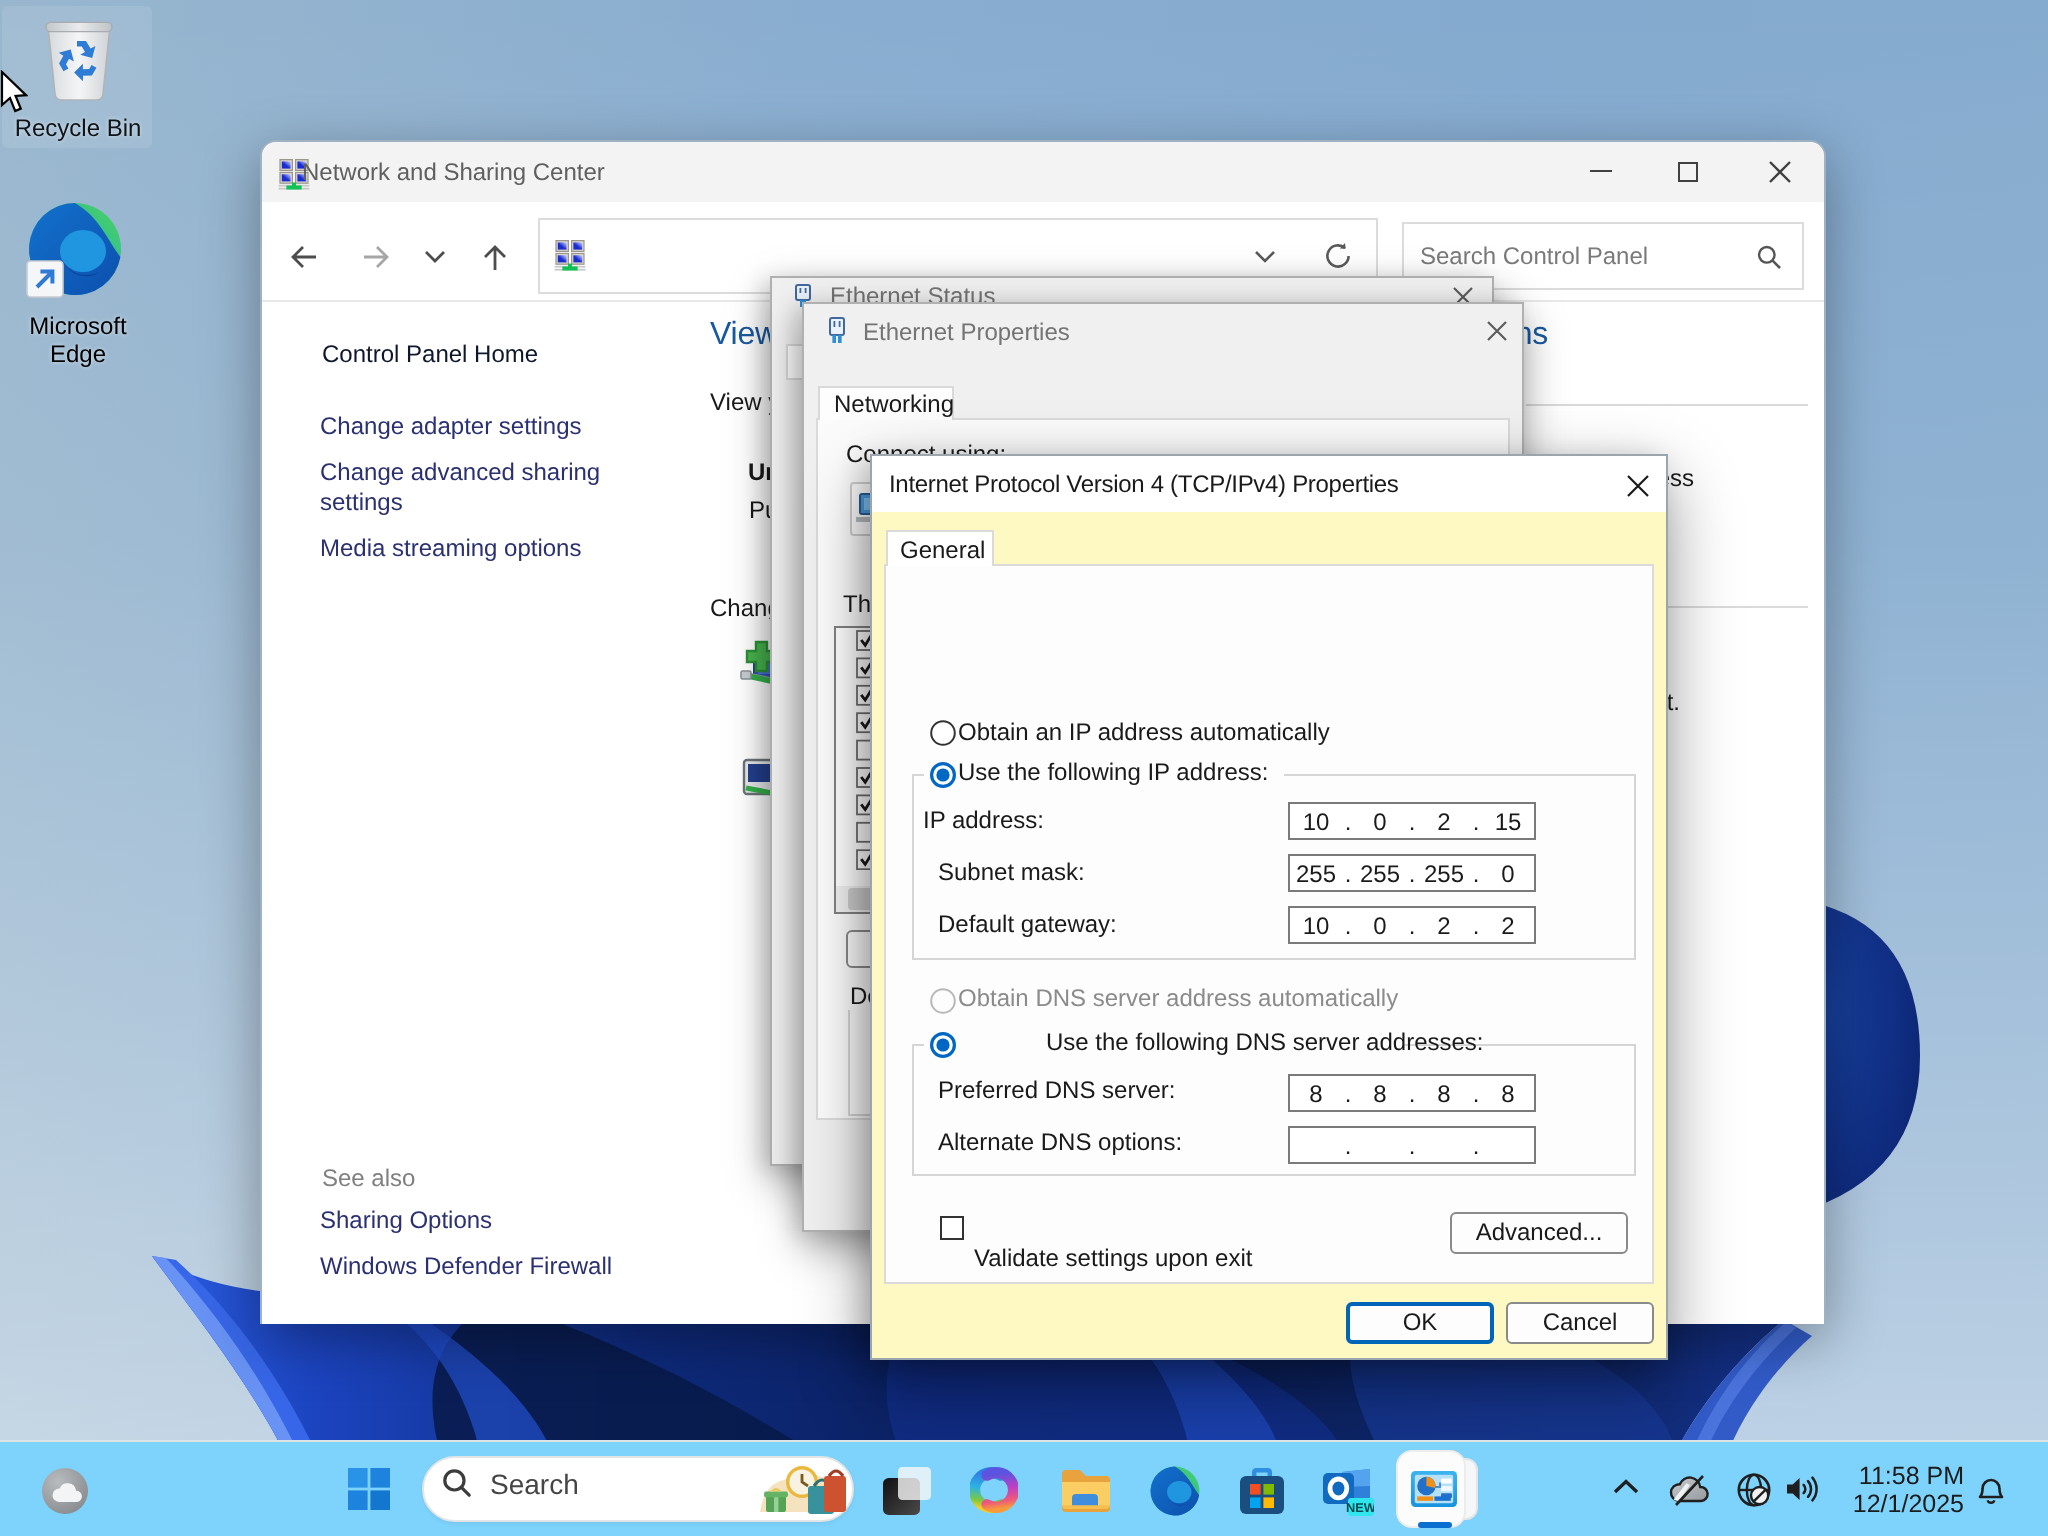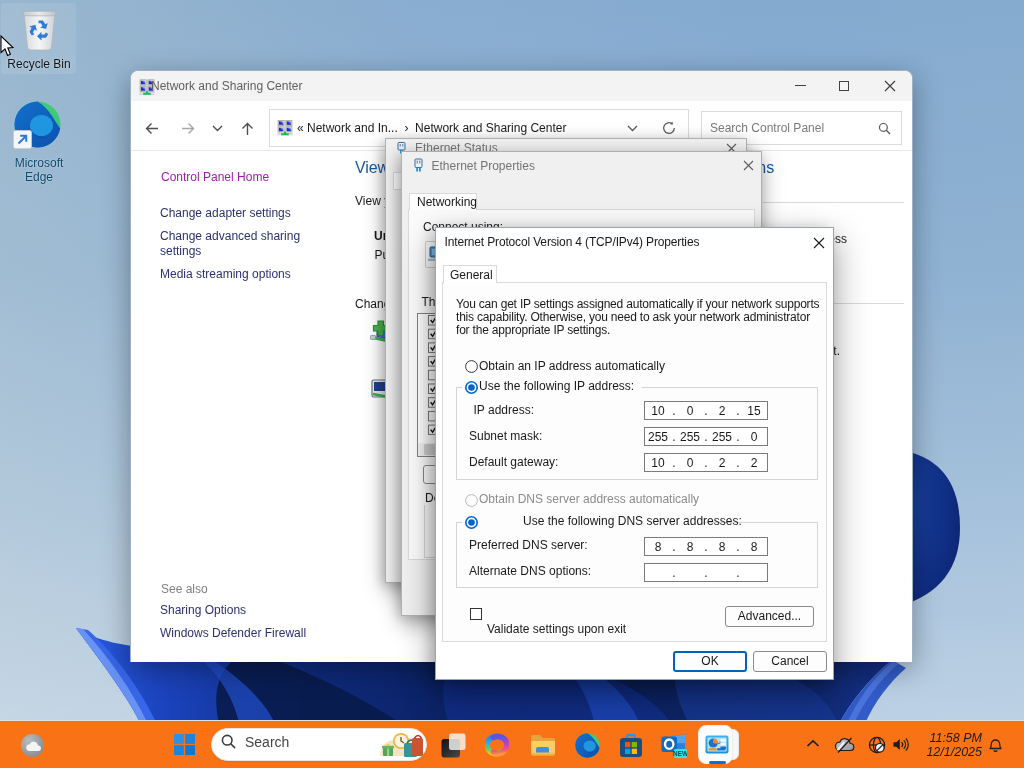--- a/index.html
+++ b/index.html
@@ -119,21 +119,21 @@
   <circle cx="23.5" cy="23.5" r="23" fill="url(#dedg1)"></circle>
   <path d="M23.5 0.5 A23 23 0 1 0 46.2 27.5 C39.5 18.5 35.5 7.5 23.5 0.5 Z" fill="url(#dedg2)"></path>
   <ellipse cx="27.5" cy="24.5" rx="11.5" ry="10.5" fill="#2196e0"></ellipse>
   <path d="M17.5 29.5 a12.5 12.5 0 0 0 18.5 5.5 c-8 3.5 -15.5 0.5 -18.5 -5.5 z" fill="#0d4298"></path>
   <path d="M16.2 24.5 a11.5 11.5 0 0 1 11 -10.4 a11.5 11.5 0 0 0 -11 10.4 z" fill="#5cc8f0" opacity="0.7"></path>
 </svg>
 <svg class="abs" style="left:13px;top:130px" width="19" height="19" viewBox="0 0 19 19">
   <rect x="0.5" y="0.5" width="18" height="18" rx="2" fill="#f4f6f8" stroke="#c8ccd0" stroke-width="0.8"></rect>
   <path d="M5.5 13.5 L12.5 6.5 M7.2 5.8 L13.2 5.8 L13.2 11.8" fill="none" stroke="#2f7bd4" stroke-width="2"></path>
 </svg>
-<div class="abs" style="left:0px;top:156px;width:78px;text-align:center;font-size:12px;color:#0c4a6e;line-height:14px;text-shadow:0 0 2px rgba(255,255,255,0.6);">Microsoft<br>Edge</div>
+<div class="abs" style="left:0px;top:156px;width:78px;text-align:center;font-size:12px;color:#000000;line-height:14px;text-shadow:0 0 2px rgba(255,255,255,0.6);">Microsoft<br>Edge</div>
 
 <div class="abs" id="mainwin" style="left:130px;top:70px;width:783px;height:592px;background:#ffffff;border-radius:8px 8px 0 0;box-shadow:0 8px 28px rgba(0,0,0,0.35);border:1px solid #9fb2c4;border-bottom:none;">
 
   <div class="abs" style="left:0;top:0;width:781px;height:30px;background:#f3f3f3;border-radius:8px 8px 0 0;"></div>
   <svg class="abs" style="left:8px;top:8px" width="16" height="16" viewBox="0 0 16 16">
     <defs>
         <linearGradient id="scrg" x1="0" y1="1" x2="1" y2="0">
       <stop offset="0.45" stop-color="#1a2bd0"></stop>
           <stop offset="1" stop-color="#cdd8ff"></stop>
     </linearGradient>
@@ -170,37 +170,36 @@
     <path d="M1 1 L5.5 5.5 L10 1" fill="none" stroke="#4d4d4d" stroke-width="1.4"></path>
   </svg>
   <svg class="abs" style="left:110px;top:51px" width="13" height="14" viewBox="0 0 13 14">
     <path d="M6.5 13 L6.5 1.5 M1.5 6.5 L6.5 1.5 L11.5 6.5" fill="none" stroke="#4d4d4d" stroke-width="1.4"></path>
   </svg>
 
   <div class="abs" style="left:138px;top:38px;width:420px;height:38px;background:#ffffff;border:1px solid #dcdcdc;"></div>
   <svg class="abs" style="left:146px;top:48px" width="16" height="17" viewBox="0 0 16 16">
       <use href="#neticon"></use>
     </svg>
-  <div class="abs" style="left:166px;top:50px;font-size:12px;color:#1a1a1a;">« Network and In...&nbsp;&nbsp;›&nbsp;&nbsp;Network and Sharing Center</div>
   <svg class="abs" style="left:496px;top:54px" width="11" height="7" viewBox="0 0 11 7">
     <path d="M1 1 L5.5 5.5 L10 1" fill="none" stroke="#5a5a5a" stroke-width="1.3"></path>
   </svg>
   <svg class="abs" style="left:531px;top:50px" width="14" height="14" viewBox="0 0 14 14">
     <path d="M12.3 7 a5.3 5.3 0 1 1 -1.8 -4" fill="none" stroke="#5a5a5a" stroke-width="1.3"></path>
     <path d="M10.5 0.5 L10.8 3.4 L7.9 3.2 Z" fill="#5a5a5a"></path>
   </svg>
 
   <div class="abs" style="left:570px;top:40px;width:201px;height:34px;background:#ffffff;border:1px solid #dcdcdc;"></div>
   <div class="abs" style="left:579px;top:50px;font-size:12px;color:#7a7a7a;">Search Control Panel</div>
   <svg class="abs" style="left:747px;top:51px" width="13" height="13" viewBox="0 0 13 13">
     <circle cx="5.4" cy="5.4" r="3.9" fill="none" stroke="#555" stroke-width="1.2"></circle>
     <line x1="8.3" y1="8.3" x2="12" y2="12" stroke="#555" stroke-width="1.3"></line>
   </svg>
 
-  <div class="abs" style="left:30px;top:99px;font-size:12px;color:#a21caf;text-align:center;">Control Panel Home</div>
+  <div class="abs" style="left:30px;top:99px;font-size:12px;color:#0f172a;text-align:center;">Control Panel Home</div>
   <div class="abs" style="left:29px;top:135px;font-size:12px;color:#2b3170;">Change adapter settings</div>
   <div class="abs" style="left:29px;top:158px;width:160px;font-size:12px;line-height:15px;color:#2b3170;">Change advanced sharing settings</div>
   <div class="abs" style="left:29px;top:196px;font-size:12px;color:#2b3170;">Media streaming options</div>
   <div class="abs" style="left:30px;top:510.5px;font-size:12px;color:#808080;">See also</div>
   <div class="abs" style="left:29px;top:532px;font-size:12px;color:#2b3170;">Sharing Options</div>
   <div class="abs" style="left:29px;top:555px;font-size:12px;color:#2b3170;">Windows Defender Firewall</div>
 
   <div class="abs" style="left:224px;top:87.5px;font-size:16px;letter-spacing:-0.1px;color:#1959a0;white-space:nowrap;">View your basic network information and set up connections</div>
   <div class="abs" style="left:224px;top:122.5px;font-size:12px;color:#1a1a1a;">View your active networks</div>
   <div class="abs" style="left:632px;top:131px;width:141px;border-top:1px solid #dadada;"></div>
@@ -292,45 +291,44 @@
         <path d="M2.6 87.2 l2 2.6 l3.2 -5.2"></path>
       <path d="M2.6 114.6 l2 2.6 l3.2 -5.2"></path>
     </g>
   </svg>
 
   <div class="abs" style="left:20.5px;top:313.5px;width:28px;height:19px;background:#fdfdfd;border:1px solid #8a8a8a;border-radius:3px;"></div>
   <div class="abs" style="left:21.5px;top:346.5px;width:316px;height:60px;border:1px solid #d5d5d5;background:#fbfbfb;"></div>
   <div class="abs" style="left:21px;top:339.5px;font-size:12px;color:#1a1a1a;background:#fbfbfb;padding:0 2px;">De</div>
 </div>
 
-<div class="abs" id="dlg-ipv4" style="left:434.5px;top:227px;width:399px;height:453px;background:#ffffff;border:1px solid #9aa5ae;box-shadow:0 12px 32px rgba(0,0,0,0.4), -5px 2px 12px rgba(0,0,0,0.15);">
+<div class="abs" id="dlg-ipv4" style="left:434.5px;top:227px;width:399px;height:453px;background:#fef9c3;border:1px solid #9aa5ae;box-shadow:0 12px 32px rgba(0,0,0,0.4), -5px 2px 12px rgba(0,0,0,0.15);">
   <div class="abs" style="left:0;top:0;width:397px;height:28px;background:#ffffff;"></div>
   <div class="abs" style="left:9px;top:7px;font-size:12px;letter-spacing:-0.15px;color:#1a1a1a;">Internet Protocol Version 4 (TCP/IPv4) Properties</div>
   <svg class="abs" style="left:377.5px;top:9px" width="12" height="12" viewBox="0 0 12 12">
     <path d="M1 1 L11 11 M11 1 L1 11" stroke="#1a1a1a" stroke-width="1.1"></path>
   </svg>
 
   <div class="abs" style="left:6.5px;top:54px;width:385px;height:360px;background:#fdfdfd;border:1px solid #dadada;"></div>
   <div class="abs" style="left:7px;top:37px;width:54px;height:18px;background:#ffffff;border:1px solid #dadada;border-bottom:none;"></div>
   <div class="abs" style="left:14.5px;top:40px;font-size:12px;color:#1a1a1a;">General</div>
-  <div class="abs" style="left:20.5px;top:70px;width:366px;font-size:12px;letter-spacing:-0.2px;line-height:13px;color:#1a1a1a;" id="para">You can get IP settings assigned automatically if your network supports this capability. Otherwise, you need to ask your network administrator for the appropriate IP settings.</div>
 
   <svg class="abs" style="left:29px;top:132px" width="13" height="13" viewBox="0 0 13 13">
     <circle cx="6.5" cy="6.5" r="5.9" fill="#ffffff" stroke="#333333" stroke-width="1"></circle>
   </svg>
   <div class="abs" style="left:43.5px;top:130.5px;font-size:12px;color:#1a1a1a;">Obtain an IP address automatically</div>
 
   <div class="abs" style="left:20.5px;top:159px;width:362px;height:93px;border:1px solid #d5d5d5;"></div>
   <div class="abs" style="left:26px;top:152.5px;width:180px;height:14px;background:#fdfdfd;"></div>
   <svg class="abs" style="left:29px;top:152.5px" width="13" height="13" viewBox="0 0 13 13">
     <circle cx="6.5" cy="6.5" r="5.7" fill="#ffffff" stroke="#0067c5" stroke-width="1.6"></circle>
     <circle cx="6.5" cy="6.5" r="3.3" fill="#0067c5"></circle>
   </svg>
   <div class="abs" style="left:43.5px;top:151px;font-size:12px;color:#1a1a1a;">Use the following IP address:</div>
-  <div class="abs" style="left:38px;top:175px;font-size:12px;color:#1a1a1a;">IP address:</div>
+  <div class="abs" style="left:26px;top:175px;font-size:12px;color:#1a1a1a;">IP address:</div>
   <div class="abs ipfield" style="left:208.5px;top:173px;">
       <span>10</span>
       <i>.</i>
       <span>0</span>
       <i>.</i>
       <span>2</span>
       <i>.</i>
       <span>15</span>
     </div>
   <div class="abs" style="left:33.5px;top:201px;font-size:12px;color:#1a1a1a;">Subnet mask:</div>
@@ -387,21 +385,21 @@
     </div>
 
   <div class="abs" style="left:34.5px;top:380px;width:12px;height:12px;background:#ffffff;border:1px solid #333333;"></div>
   <div class="abs" style="left:51.5px;top:394px;font-size:12px;color:#1a1a1a;">Validate settings upon exit</div>
   <div class="abs btn" style="left:289.5px;top:378px;width:89px;height:21px;">Advanced...</div>
 
   <div class="abs btn" style="left:237.5px;top:423px;width:74px;height:21px;border:2px solid #0065b8;line-height:17px;">OK</div>
   <div class="abs btn" style="left:317.5px;top:423px;width:74px;height:21px;">Cancel</div>
 </div>
 
-<div class="abs" id="taskbar" style="left:0;top:720px;width:1024px;height:48px;background:#f97316;border-top:1px solid #dfe2e5;">
+<div class="abs" id="taskbar" style="left:0;top:720px;width:1024px;height:48px;background:#7dd3fc;border-top:1px solid #dfe2e5;">
 
   <svg class="abs" style="left:21px;top:13px" width="23" height="23" viewBox="0 0 23 23">
     <defs>
         <radialGradient id="wthr" cx="0.35" cy="0.3" r="0.9">
       <stop offset="0" stop-color="#b9bcbe"></stop>
           <stop offset="1" stop-color="#808487"></stop>
     </radialGradient>
       </defs>
     <circle cx="11.5" cy="11.5" r="11.5" fill="url(#wthr)"></circle>
     <path d="M8.5 17 a3.4 3.4 0 0 1 0.3-6.8 a4.3 4.3 0 0 1 8.2 1.2 a2.8 2.8 0 0 1 0.3 5.6 z" fill="#f2f4f6"></path>
@@ -542,21 +540,21 @@
     <line x1="1.6" y1="9" x2="16.4" y2="9" stroke="#1f1f1f" stroke-width="1.2"></line>
     <circle cx="11.8" cy="11.8" r="4.3" fill="#eff1f2" stroke="#1f1f1f" stroke-width="1.2"></circle>
     <line x1="8.9" y1="14.7" x2="14.7" y2="8.9" stroke="#1f1f1f" stroke-width="1.2"></line>
   </svg>
 
   <svg class="abs" style="left:892px;top:16px" width="19" height="15" viewBox="0 0 19 15">
     <path d="M1.5 5.2 l2.8 0 l3.5-3.2 l0 11 l-3.5-3.2 l-2.8 0 z" fill="#1f1f1f"></path>
     <path d="M9.8 5.4 a3 3 0 0 1 0 4.2 M12 3.6 a5.8 5.8 0 0 1 0 7.8 M14.2 1.8 a8.8 8.8 0 0 1 0 11.4" fill="none" stroke="#1f1f1f" stroke-width="1.25" stroke-linecap="round"></path>
   </svg>
 
-  <div class="abs" style="left:900px;top:6px;width:82px;height:38px;font-size:12.5px;color:#1b1b1b;text-align:right;line-height:14px;padding-top:4px;font-style:italic;">11:58 PM<br>12/1/2025</div>
+  <div class="abs" style="left:900px;top:6px;width:82px;height:38px;font-size:12.5px;color:#1b1b1b;text-align:right;line-height:14px;padding-top:4px;">11:58 PM<br>12/1/2025</div>
 
   <svg class="abs" style="left:988px;top:16px" width="15" height="16" viewBox="0 0 15 16">
     <path d="M2 11.5 C3 10.5 3.2 9.5 3.3 7.2 A4.2 4.2 0 0 1 11.7 7.2 C11.8 9.5 12 10.5 13 11.5 Z" fill="none" stroke="#1f1f1f" stroke-width="1.3" stroke-linejoin="round"></path>
     <path d="M5.8 13.2 a1.8 1.8 0 0 0 3.4 0" fill="none" stroke="#1f1f1f" stroke-width="1.2"></path>
   </svg>
 </div>
 
 <svg class="abs" style="left:0;top:35px" width="14" height="23" viewBox="0 0 14 23">
   <path d="M1 1 L1 17.5 L5 14 L7.6 20.5 L10.4 19.3 L7.8 13 L13 12.6 Z" fill="#ffffff" stroke="#000" stroke-width="1.1"></path>
 </svg>

